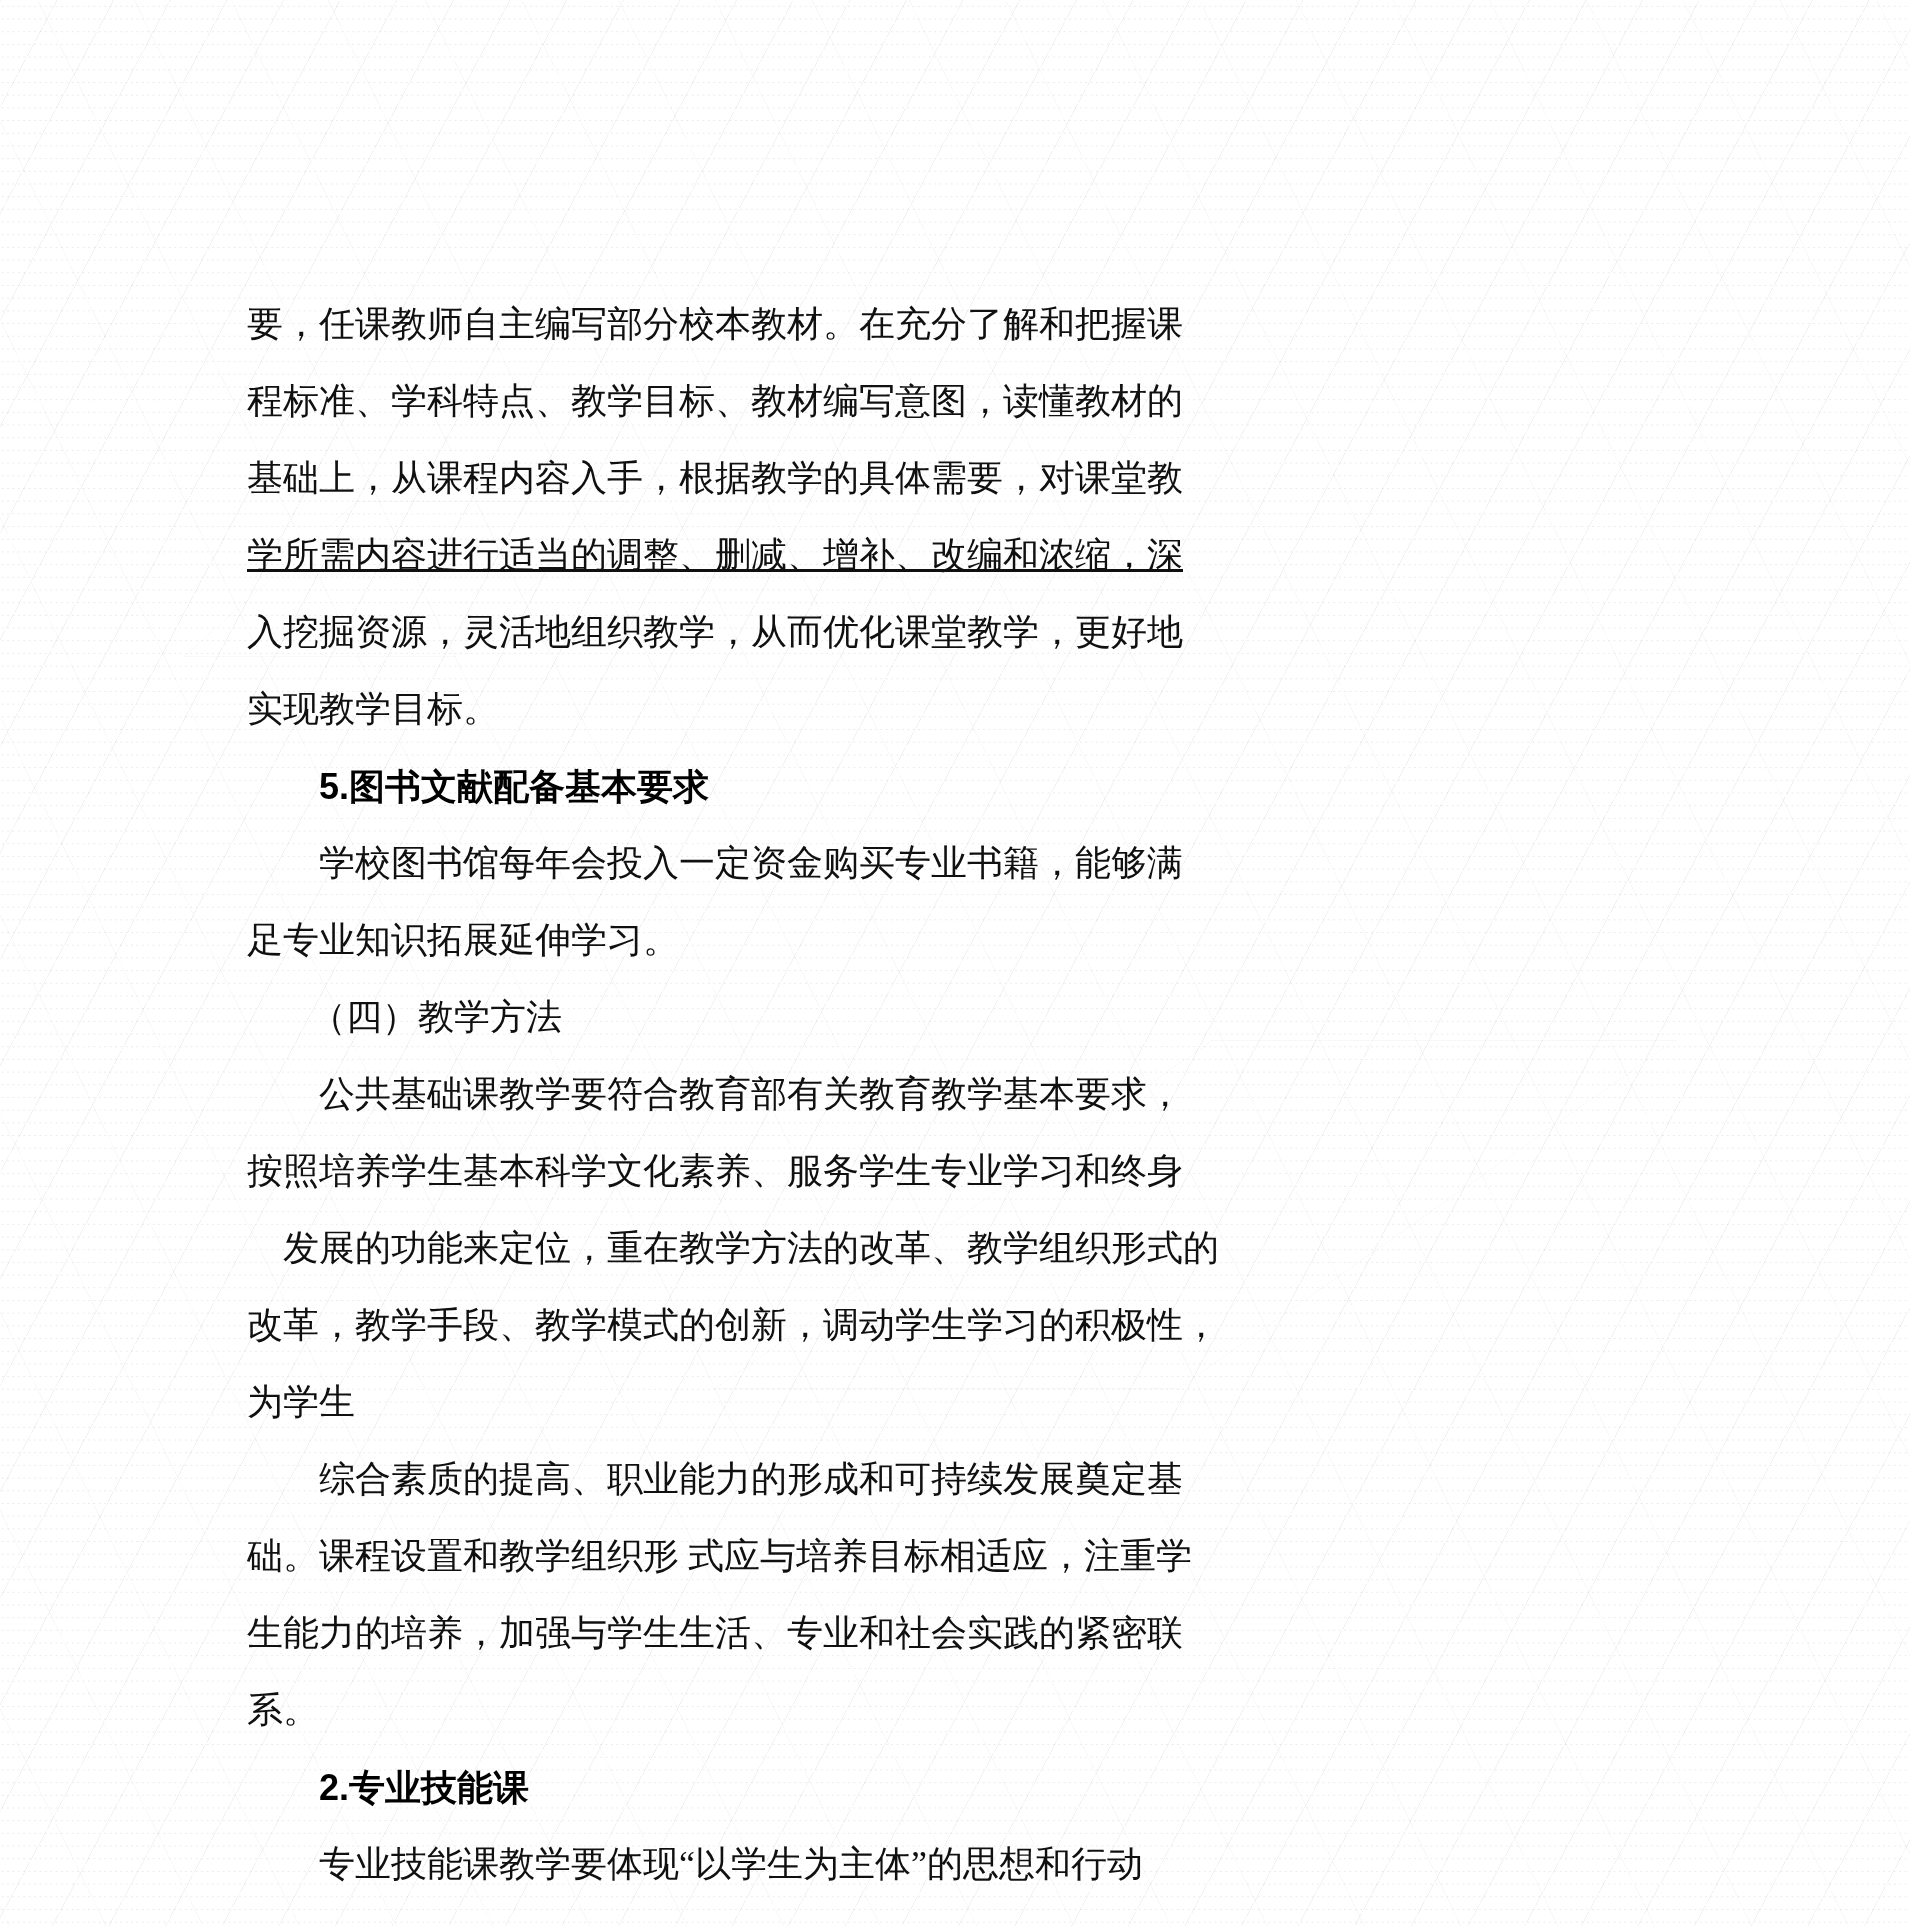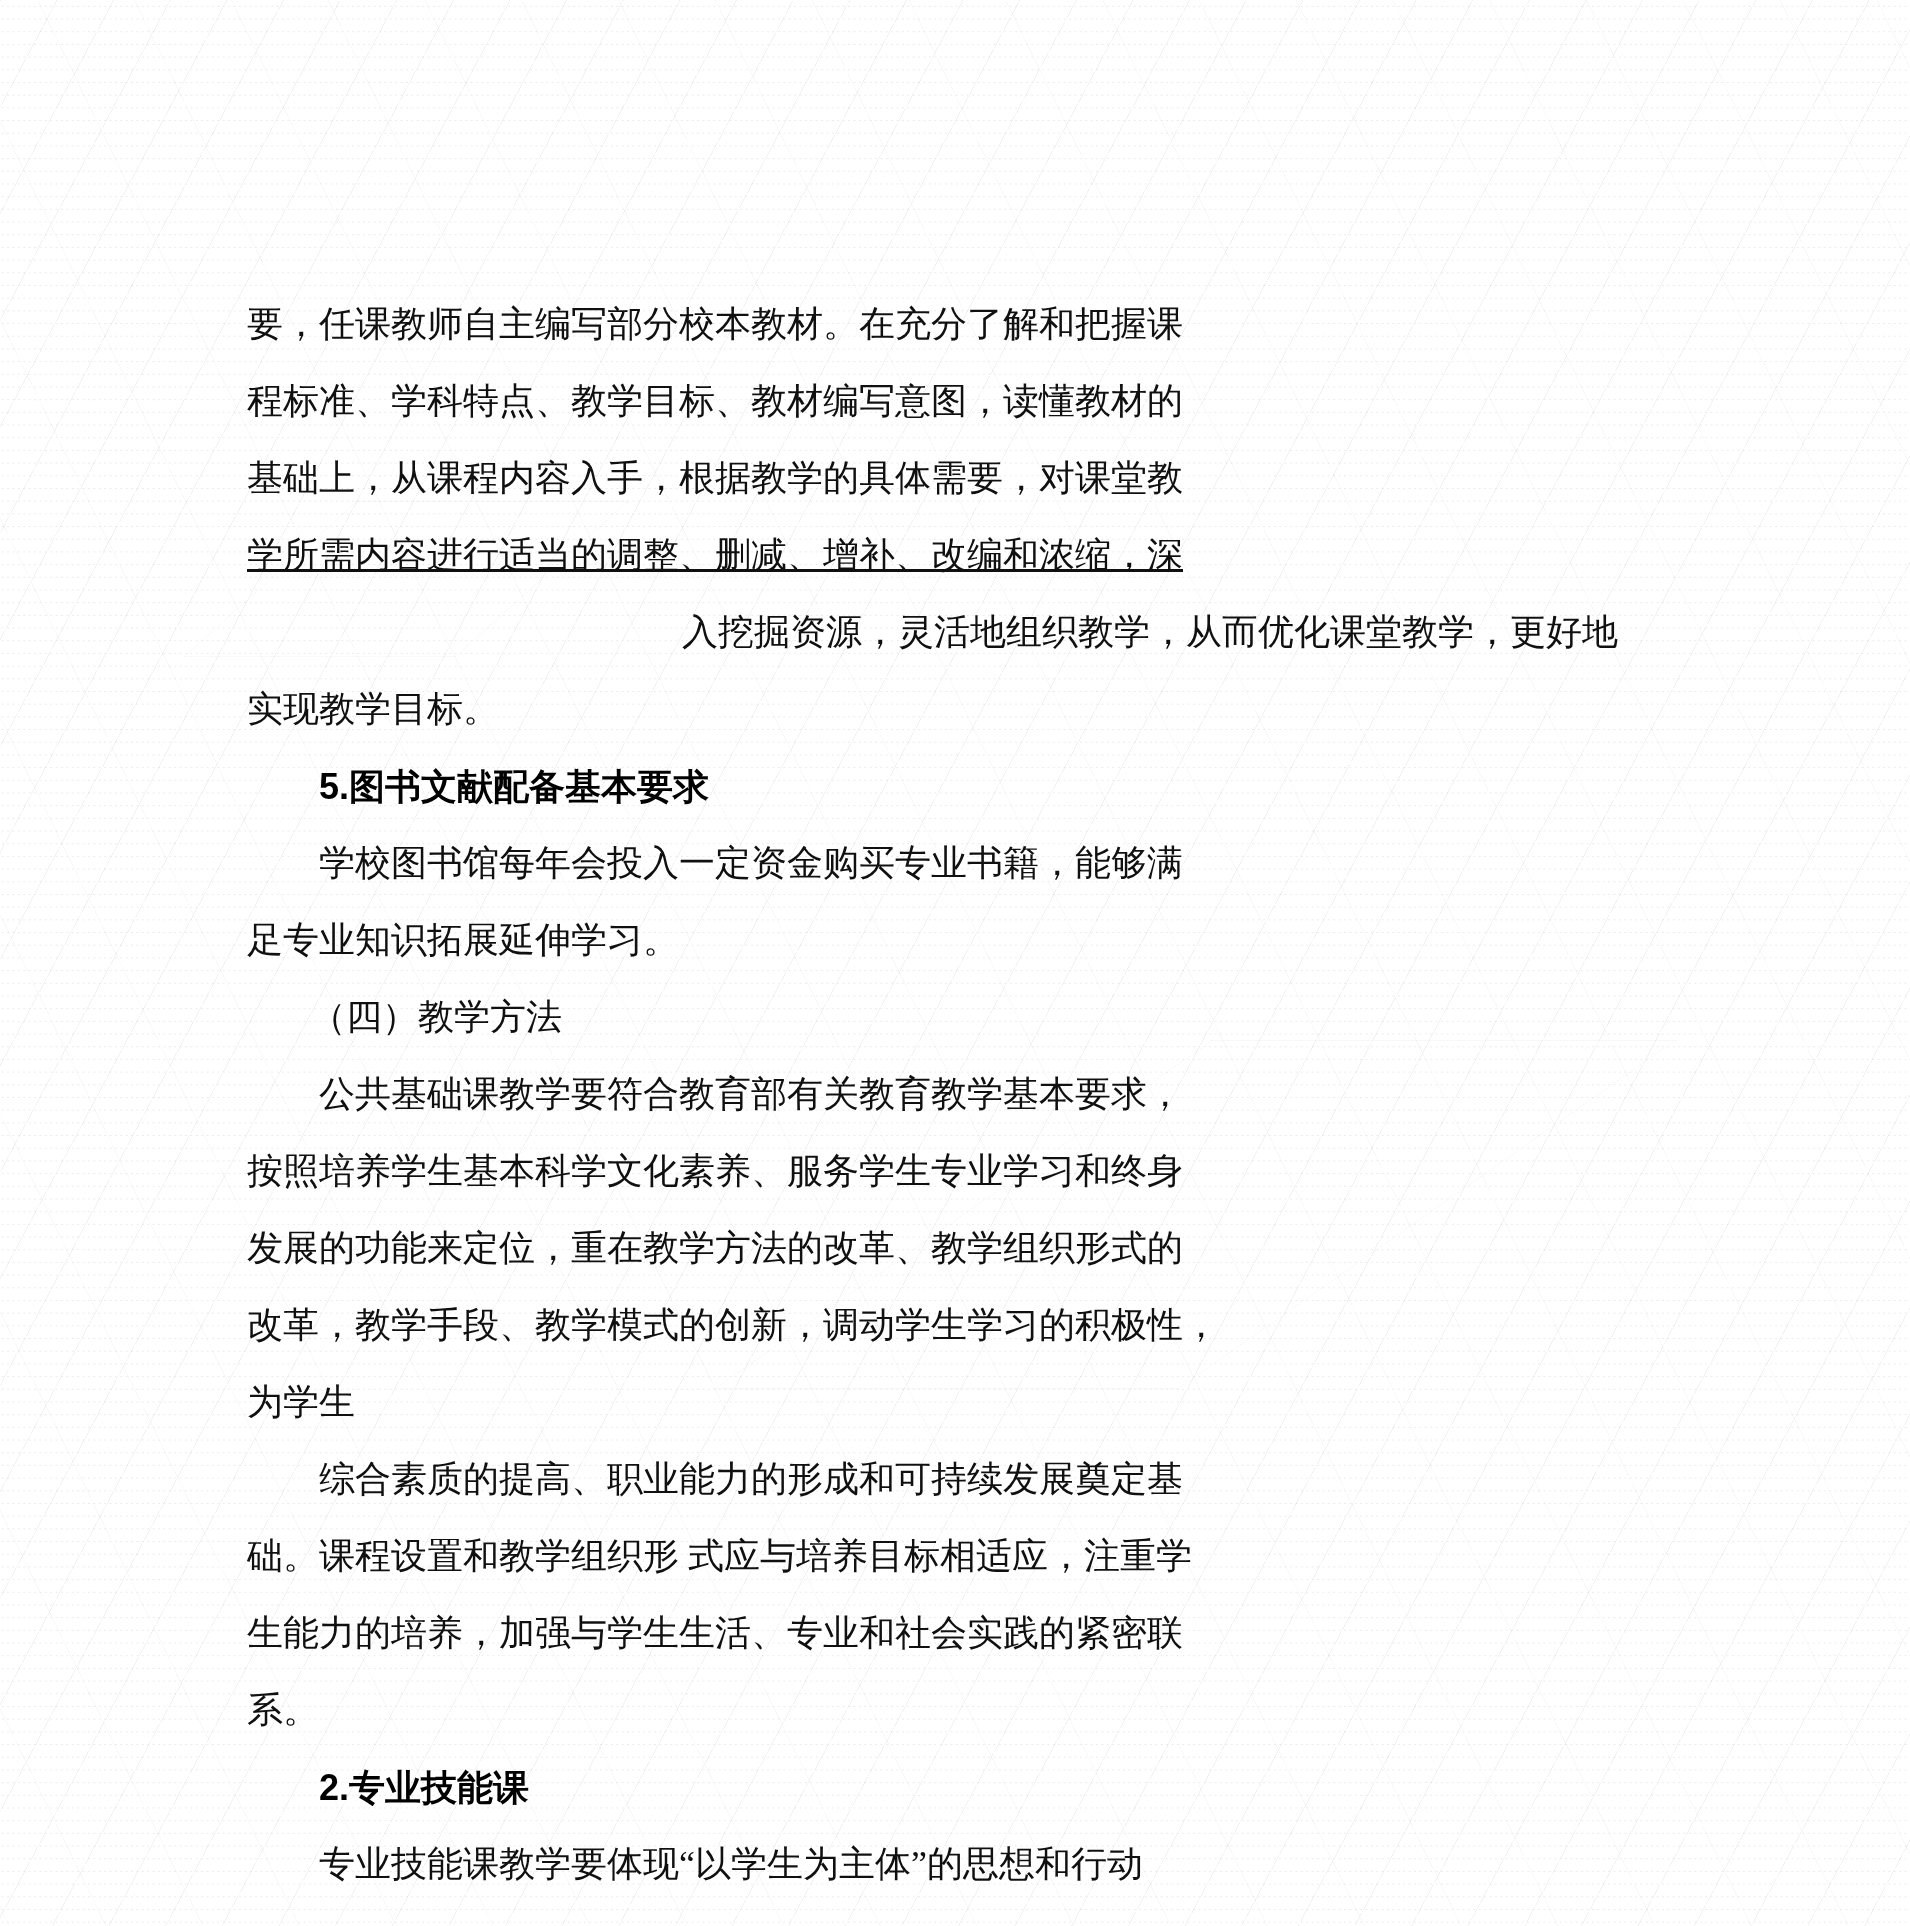--- a/index.html
+++ b/index.html
@@ -73,29 +73,29 @@
   <div class="bg-diag"></div>
 
   <div class="ghost-box ghost-b"></div>
   <div class="ghost-box ghost-c"></div>
 
   <div class="textblock">
       <div class="line body" style="text-indent: 0em;">要，任课教师自主编写部分校本教材。在充分了解和把握课</div>
       <div class="line body" style="text-indent: 0em;">程标准、学科特点、教学目标、教材编写意图，读懂教材的</div>
       <div class="line body" style="text-indent: 0em;">基础上，从课程内容入手，根据教学的具体需要，对课堂教</div>
       <div class="line body" style="text-indent: 0em; text-decoration: underline;">学所需内容进行适当的调整、删减、增补、改编和浓缩，深</div>
-      <div class="line body" style="text-indent: 0em; text-align: right;">入挖掘资源，灵活地组织教学，从而优化课堂教学，更好地</div>
+      <div class="line body" style="text-indent: 0em;">入挖掘资源，灵活地组织教学，从而优化课堂教学，更好地</div>
       <div class="line body" style="text-indent: 0em;">实现教学目标。</div>
       <div class="line heading" style="text-indent: 2em;">5.图书文献配备基本要求</div>
       <div class="line body" style="text-indent: 2em;">学校图书馆每年会投入一定资金购买专业书籍，能够满</div>
       <div class="line body" style="text-indent: 0em;">足专业知识拓展延伸学习。</div>
       <div class="line body" style="text-indent: 1.75em;">（四）教学方法</div>
       <div class="line body" style="text-indent: 2em;">公共基础课教学要符合教育部有关教育教学基本要求，</div>
       <div class="line body" style="text-indent: 0em;">按照培养学生基本科学文化素养、服务学生专业学习和终身</div>
-      <div class="line body" style="text-indent: 0em;">发展的功能来定位，重在教学方法的改革、教学组织形式的</div>
+      <div class="line body" style="text-indent: 0em; margin-left: 36px;">发展的功能来定位，重在教学方法的改革、教学组织形式的</div>
       <div class="line body" style="text-indent: 0em;">改革，教学手段、教学模式的创新，调动学生学习的积极性，</div>
       <div class="line body" style="text-indent: 0em; font-family: Liberation Serif, serif;">为学生</div>
       <div class="line body" style="text-indent: 2em;">综合素质的提高、职业能力的形成和可持续发展奠定基</div>
       <div class="line body" style="text-indent: 0em;">础。课程设置和教学组织形 式应与培养目标相适应，注重学</div>
       <div class="line body" style="text-indent: 0em;">生能力的培养，加强与学生生活、专业和社会实践的紧密联</div>
       <div class="line body" style="text-indent: 0em;">系。</div>
       <div class="line heading" style="text-indent: 2em;">2.专业技能课</div>
       <div class="line body" style="text-indent: 2em;">专业技能课教学要体现“以学生为主体”的思想和行动</div>
     </div>
 

